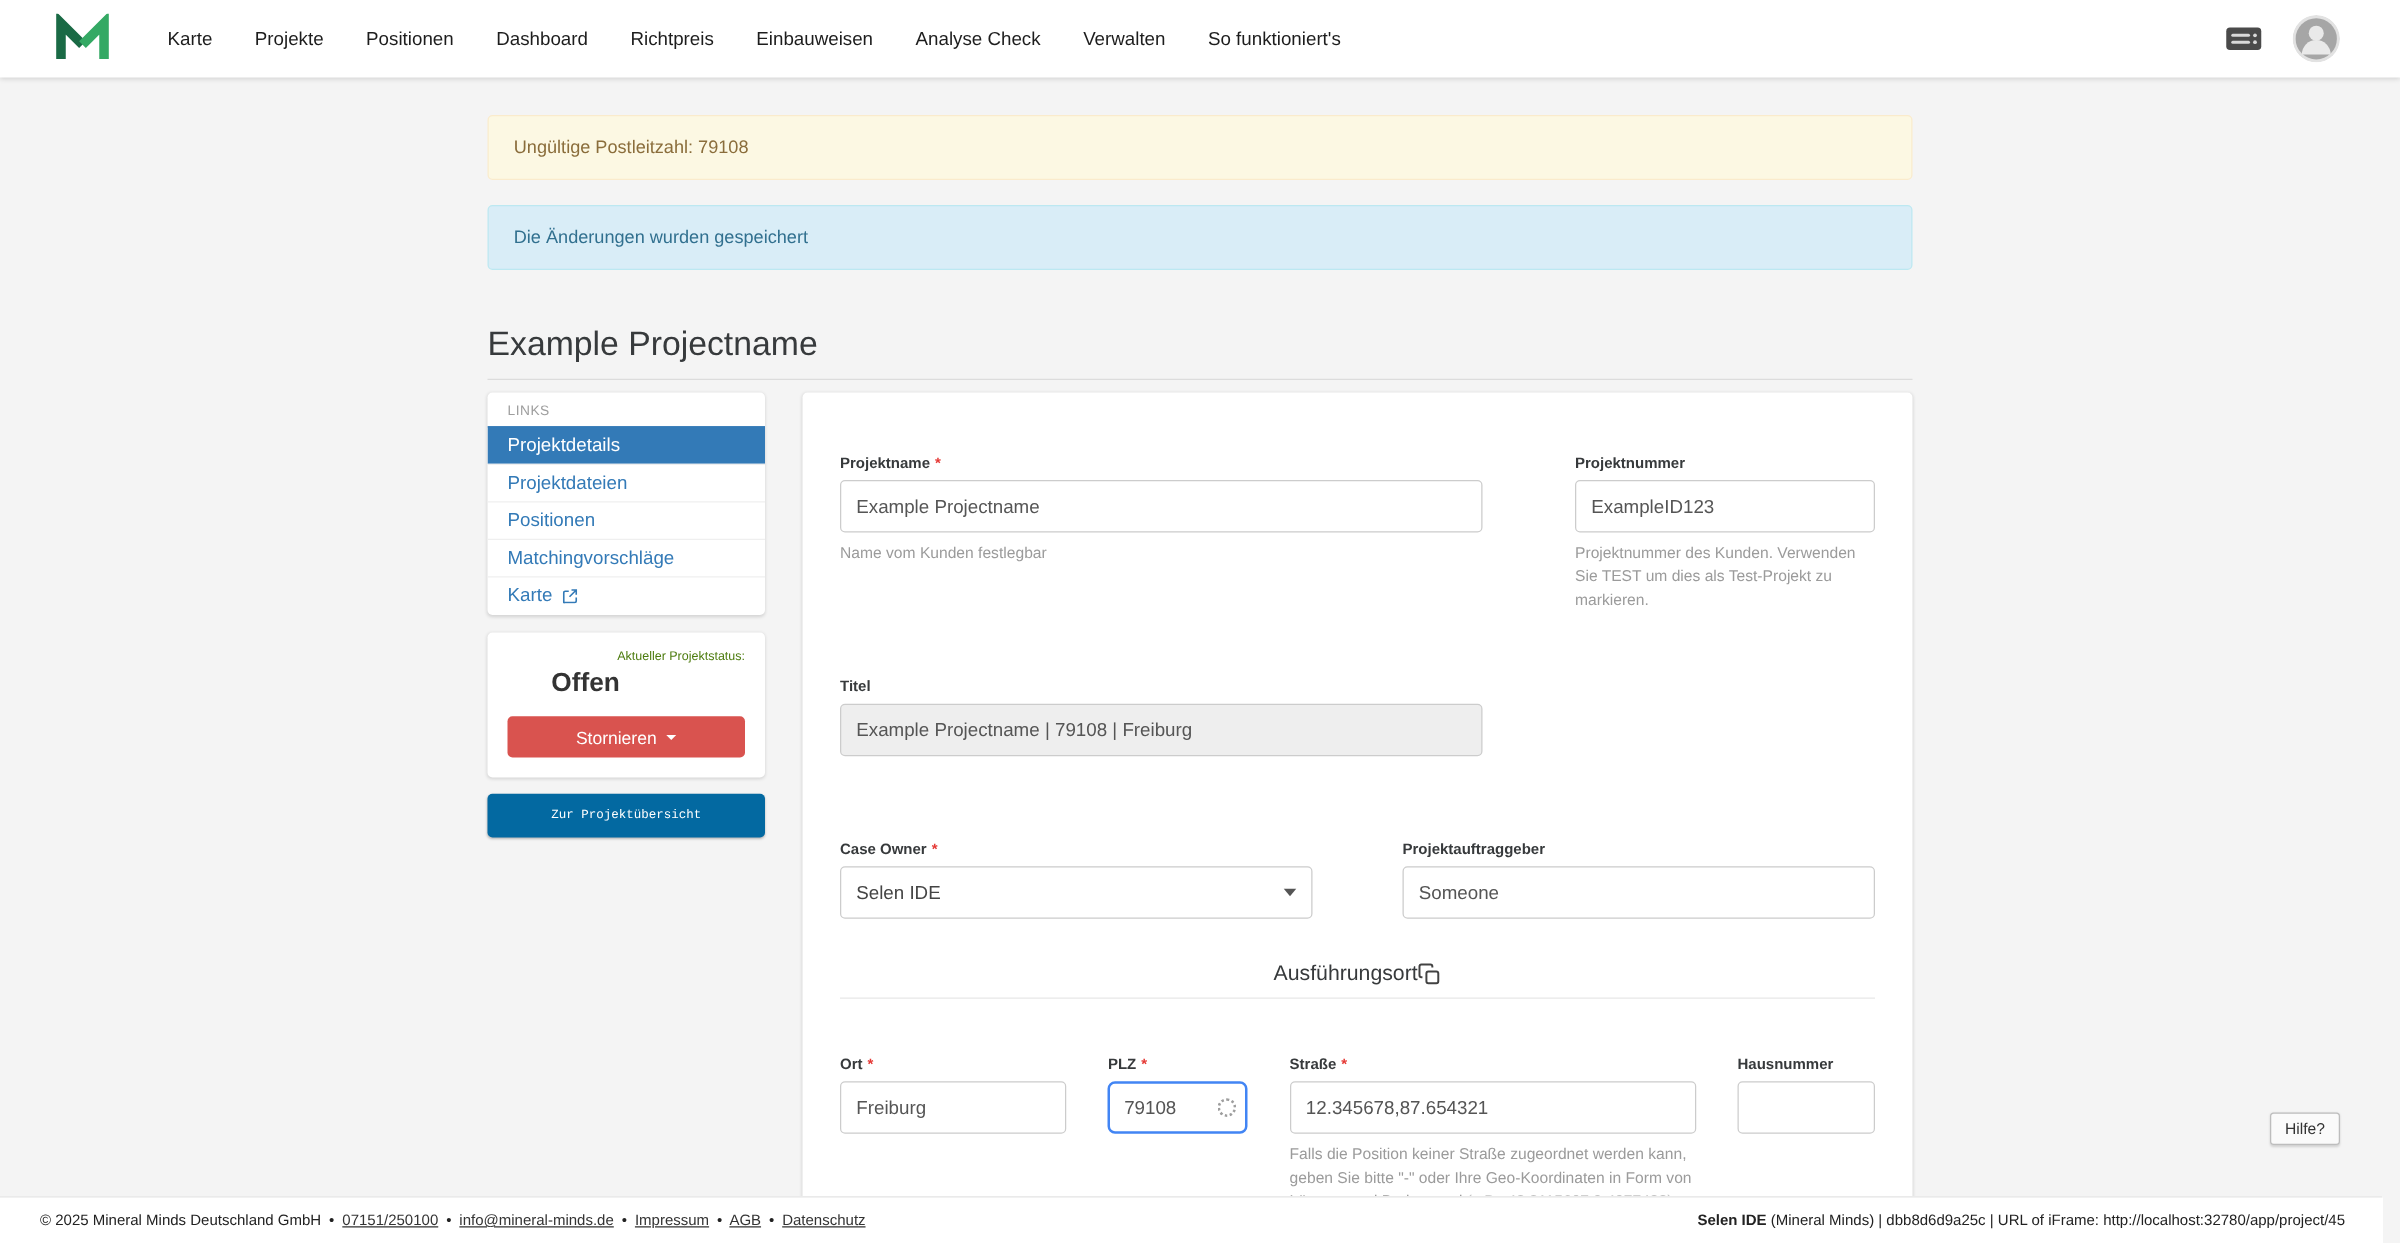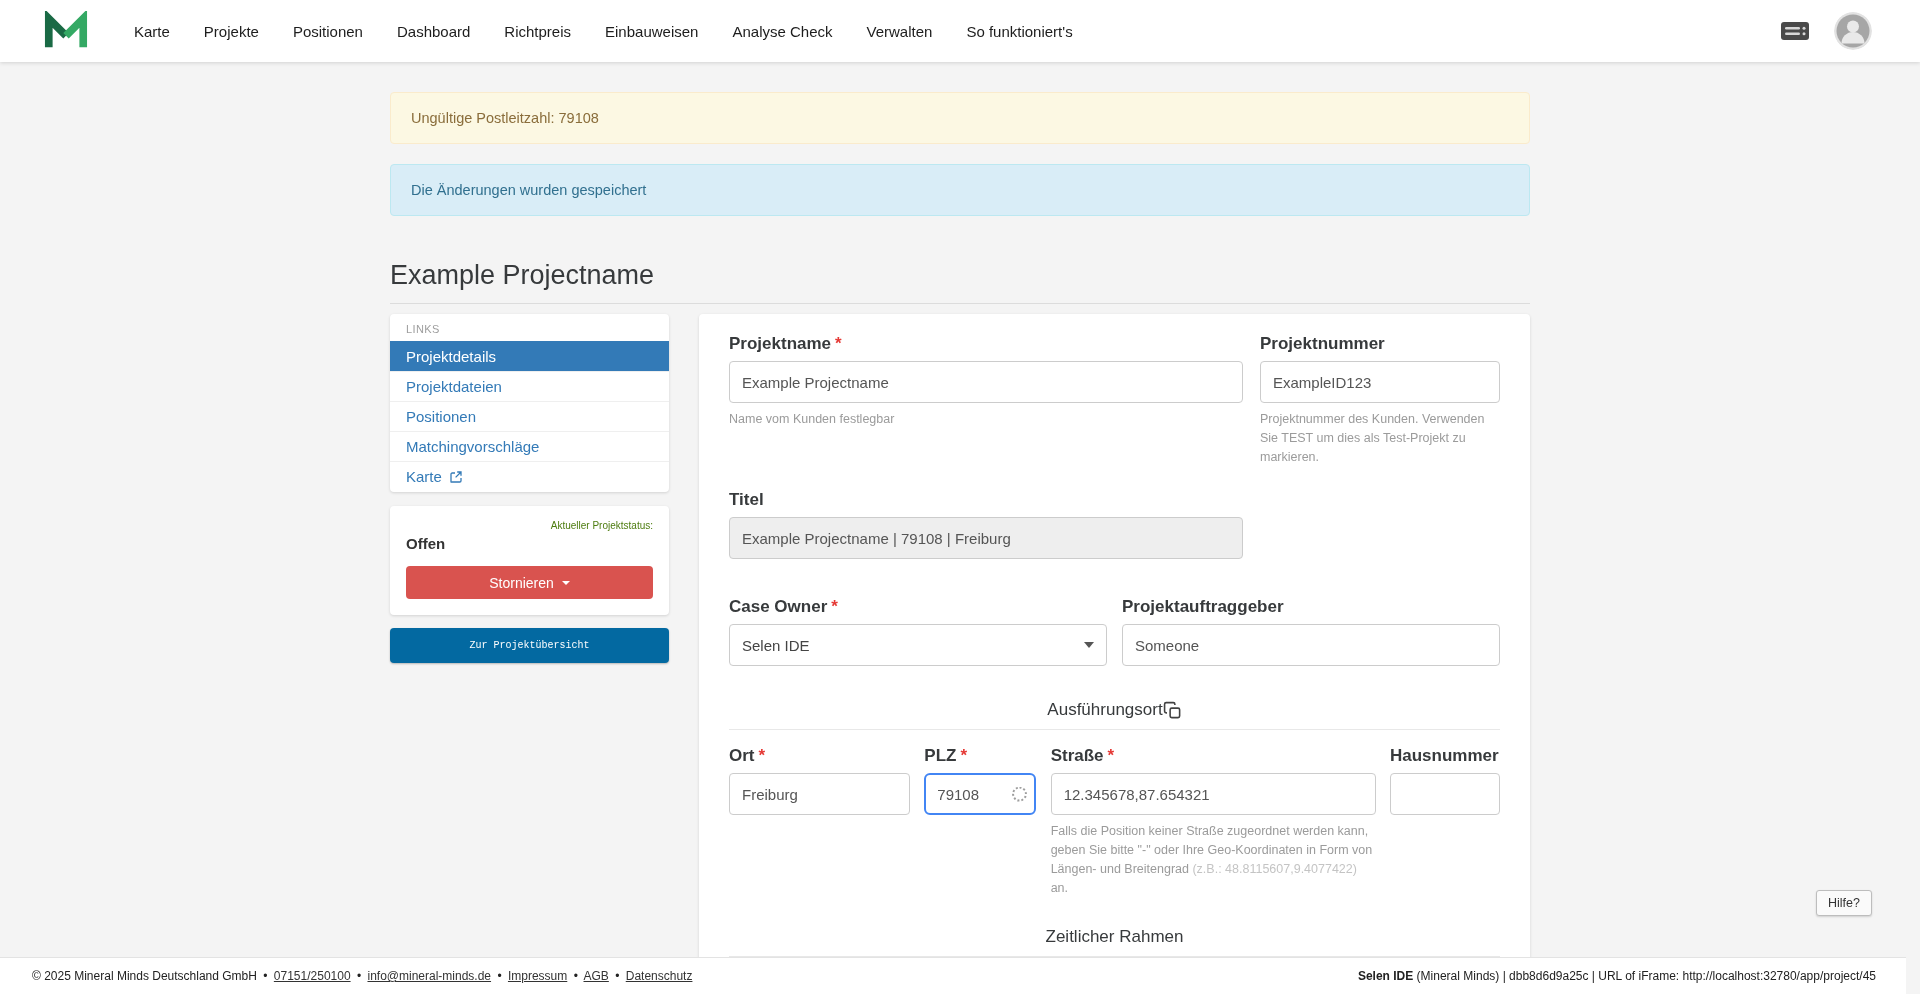--- a/index.html
+++ b/index.html
@@ -44,34 +44,34 @@
   .alert-warning { background: #fcf8e3; border-color: #faebcc; color: #8a6d3b; }
   .alert-info { background: #d9edf7; border-color: #bce8f1; color: #31708f; }
 
   .page-title { font-size: 27px; font-weight: 400; color: #373a3c; margin: 44px 0 12px; }
   .title-hr { border: 0; border-top: 1px solid #dcdcdc; margin: 0 0 10px; }
 
   .layout { display: flex; gap: 30px; align-items: flex-start; }
   .card { background: #fff; border-radius: 4px; box-shadow: 0 1px 3px rgba(0,0,0,.14); }
 
   
-  .sidebar { width: 279px; flex-shrink: 0; }
+  .sidebar { width: 222px; flex-shrink: 0; }
   .links-card { overflow: hidden; margin-bottom: 14px; padding-bottom: 1px; }
   .links-header { padding: 9px 16px 6px; font-size: 11px; color: #9e9e9e; letter-spacing: .4px; }
   .side-item {
     display: flex; align-items: center; gap: 6px;
     padding: 6px 16px; font-size: 15px; color: #337ab7;
     text-decoration: none; border-top: 1px solid #efefef;
   }
   .side-item.active { background: #337ab7; color: #fff; border-top-color: #337ab7; }
   .ext-icon { display: inline-flex; margin-left: 2px; }
 
   .status-card { padding: 14px 16px 16px; }
   .status-label { font-size: 10px; color: #4d7c0f; text-align: right; }
-  .status-value { font-size: 15px; font-weight: 700; color: #333; margin-top: 4px; }
+  .status-value { font-size: 21px; font-weight: 700; color: #333; margin-top: 4px; margin-left: 35px; }
   .btn-danger {
     margin-top: 14px; width: 100%; height: 33px;
     background: #d9534f; color: #fff; border: none; border-radius: 4px;
     font-size: 14px; font-family: inherit; cursor: pointer;
     display: flex; align-items: center; justify-content: center; gap: 8px;
   }
   .caret-down { width: 0; height: 0; border-left: 4px solid transparent; border-right: 4px solid transparent; border-top: 4px solid #fff; }
   .btn-gray {
     margin-top: 13px; width: 100%; height: 35px;
     background: #0369a1; color: #fff; border: none; border-radius: 4px;
@@ -82,21 +82,21 @@
   
   .form-card { flex: 1; padding: 20px 30px 60px; min-height: 684px; }
   .form-row { display: flex; justify-content: space-between; }
   .mb-24 { margin-bottom: 24px; }
   .mb-38 { margin-bottom: 38px; }
   .mb-34 { margin-bottom: 34px; }
   .w-main { width: 514px; } .w-side { width: 240px; }
   .w-half { width: 378px; }
   .w-ort { width: 181px; } .w-plz { width: 112px; } .w-str { width: 325px; } .w-haus { width: 110px; }
 
-  label { display: block; font-size: 17px; font-weight: 700; color: #373a3c; margin-bottom: 7px; }
+  label { display: block; font-size: 12px; font-weight: 700; color: #373a3c; margin-bottom: 7px; margin-top: 29px; }
   .req { color: #e53935; margin-left: 4px; font-weight: 700; }
   .input {
     width: 100%; height: 42px; border: 1px solid #ccc; border-radius: 4px;
     padding: 0 12px; font-size: 15px; color: #555; background: #fff;
     font-family: inherit; outline: none;
   }
   .input:disabled { background: #eee; color: #555; }
   .input-focused { border: 2px solid #4285f4; border-radius: 6px; padding: 0 11px; }
   .help { font-size: 12.5px; color: #9b9b9b; margin-top: 7px; line-height: 1.5; }
   .help-light { color: #c4c4c4; margin-top: 24px; }

